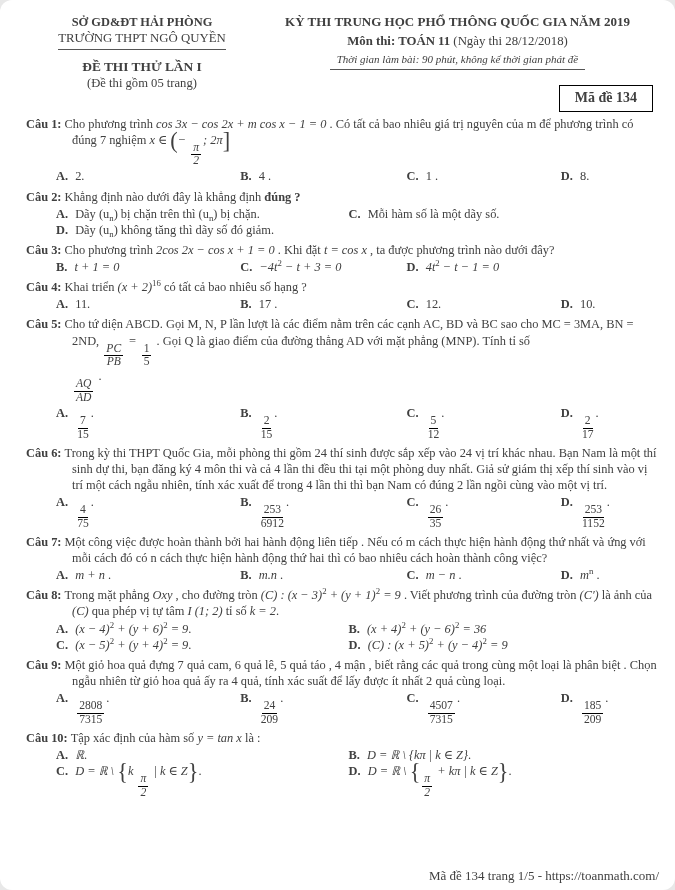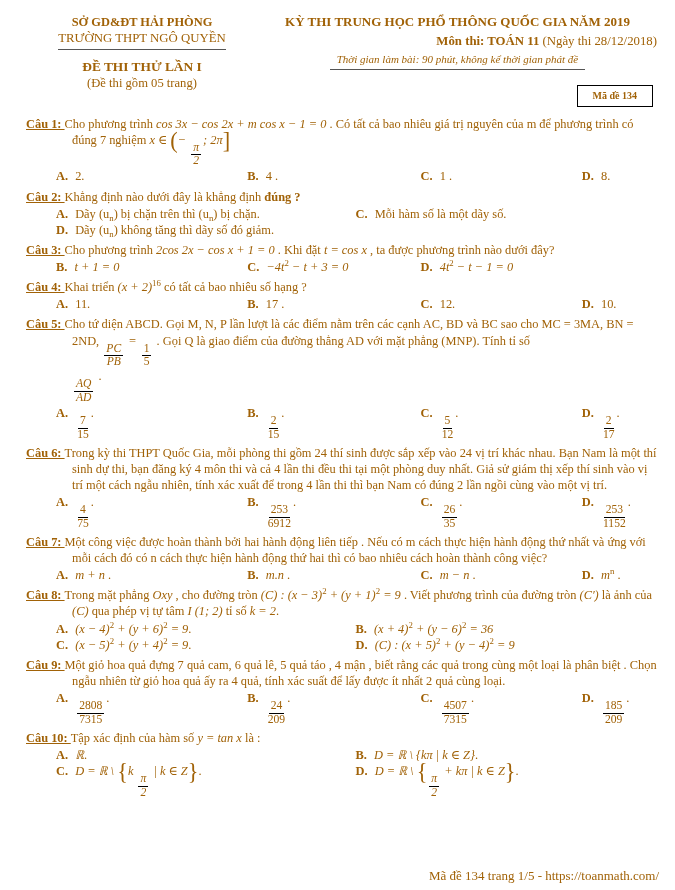--- a/index.html
+++ b/index.html
@@ -4,44 +4,45 @@
 <style>
   html,body{margin:0;padding:0;background:#e8e8e8;}
   .page{
     position:relative;
     width:675px;height:890px;
     margin:0 auto;
     box-sizing:border-box;
     background:#fff;
     padding:14px 18px 6px 26px;
     font-family:"Liberation Serif","DejaVu Serif",serif;
-    font-size:12.4px;line-height:1.3;color:#a16207;
+    font-size:12.4px;line-height:1.3;color:#404040;
     overflow:hidden;
+    border-radius:12px;
   }
   
   .header{display:flex;}
   .h-left{width:232px;text-align:center;}
   .h-right{flex:1;text-align:center;}
   .dept{font-weight:bold;font-size:12.4px;}
   .school{font-weight:normal;font-size:12.8px;}
   .school::after{content:"";display:block;width:72%;margin:2px auto 0;border-bottom:1.5px solid #555;}
   .round{font-weight:bold;font-size:13.4px;margin-top:8px;}
   .pages{font-size:12.6px;}
   .title{font-weight:bold;font-size:13px;text-align:center;}
-  .subject{margin-top:2px;font-size:12.8px;text-align:right;}
+  .subject{margin-top:2px;font-size:12.8px;}
   .sb{font-weight:bold;}
   .duration{font-style:italic;margin-top:2px;font-size:11px;}
   .duration::after{content:"";display:block;width:64%;margin:3px auto 0;border-bottom:1.4px solid #555;}
-  .code-box{position:absolute;top:85px;right:22px;border:1.6px solid #000;padding:3px 15px 4px;font-weight:bold;font-size:10px;background:#fff;}
+  .code-box{position:absolute;top:85px;right:22px;border:1.6px solid #000;padding:3px 15px 4px;font-weight:bold;font-size:14px;background:#fff;}
   
   #questions{margin-top:24px;}
   .q{margin-bottom:4px;}
   .q-stem{padding-left:46px;text-indent:-46px;}
-  .qno{font-weight:bold;text-decoration:underline;}
-  .opts{padding-left:30px;display:grid;column-gap:11px;margin-top:1px;align-items:baseline;}
+  .qno{font-weight:bold;}
+  .opts{padding-left:30px;display:grid;column-gap:4px;margin-top:1px;align-items:baseline;}
   .opts4{grid-template-columns:30% 27% 25% 18%;}
   .opts2{grid-template-columns:48% 52%;}
   .opt{white-space:normal;}
   .optlabel{font-weight:bold;margin-right:4px;}
   .mseg{font-style:italic;}
   .bseg{font-weight:bold;}
   sup{font-size:8.8px;line-height:0;}
   sub{font-size:8.8px;line-height:0;}
   .fr{display:inline-flex;flex-direction:column;align-items:center;vertical-align:-0.62em;line-height:1.06;font-size:11.6px;margin:0 2px;text-indent:0;}
   .fr .n{padding:0 2px;border-bottom:1px solid #000;}

